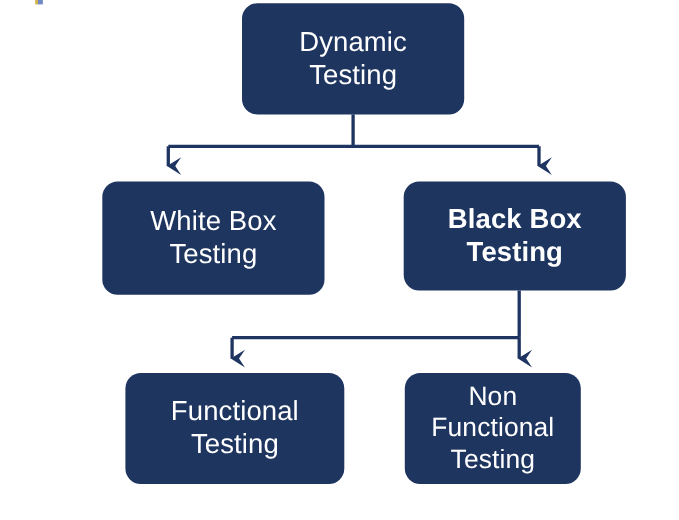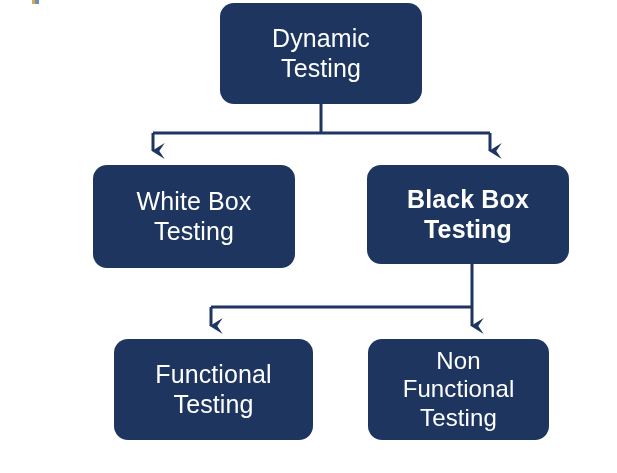--- a/index.html
+++ b/index.html
@@ -47,21 +47,21 @@
     padding: 0 6px;
     white-space: pre-line;
   }
   .node-small {
     font-size: 24px;
   }
   #n-root   { left: 220px; top: 3px;   width: 202px; height: 101px; }
   #n-white  { left: 53px;  top: 165px; width: 202px; height: 103px; margin-left: 40px;  }
   #n-black  { left: 367px; top: 165px; width: 202px; height: 99px; font-weight: bold;  }
   #n-func   { left: 114px; top: 339px; width: 199px; height: 101px; }
-  #n-nonfunc{ left: 368px; top: 339px; width: 181px; height: 101px; }
+  #n-nonfunc{ left: 368px; top: 339px; width: 160px; height: 101px; }
   #corner-artifact {
     position: absolute;
     left: 32px;
     top: 0px;
     width: 7px;
     height: 4px;
     background: linear-gradient(90deg, #c9a227 0 40%, #5577bb 40% 100%);
     opacity: 0.85;
     z-index: 3;
   }

